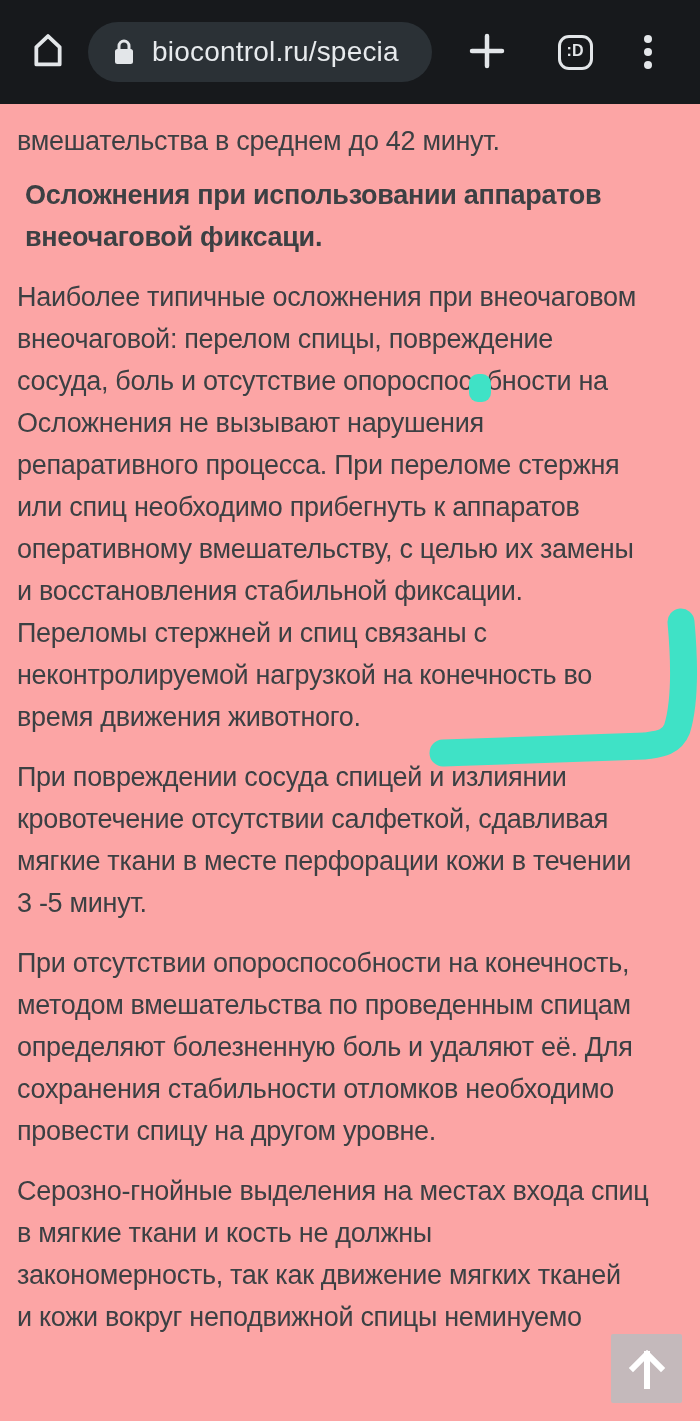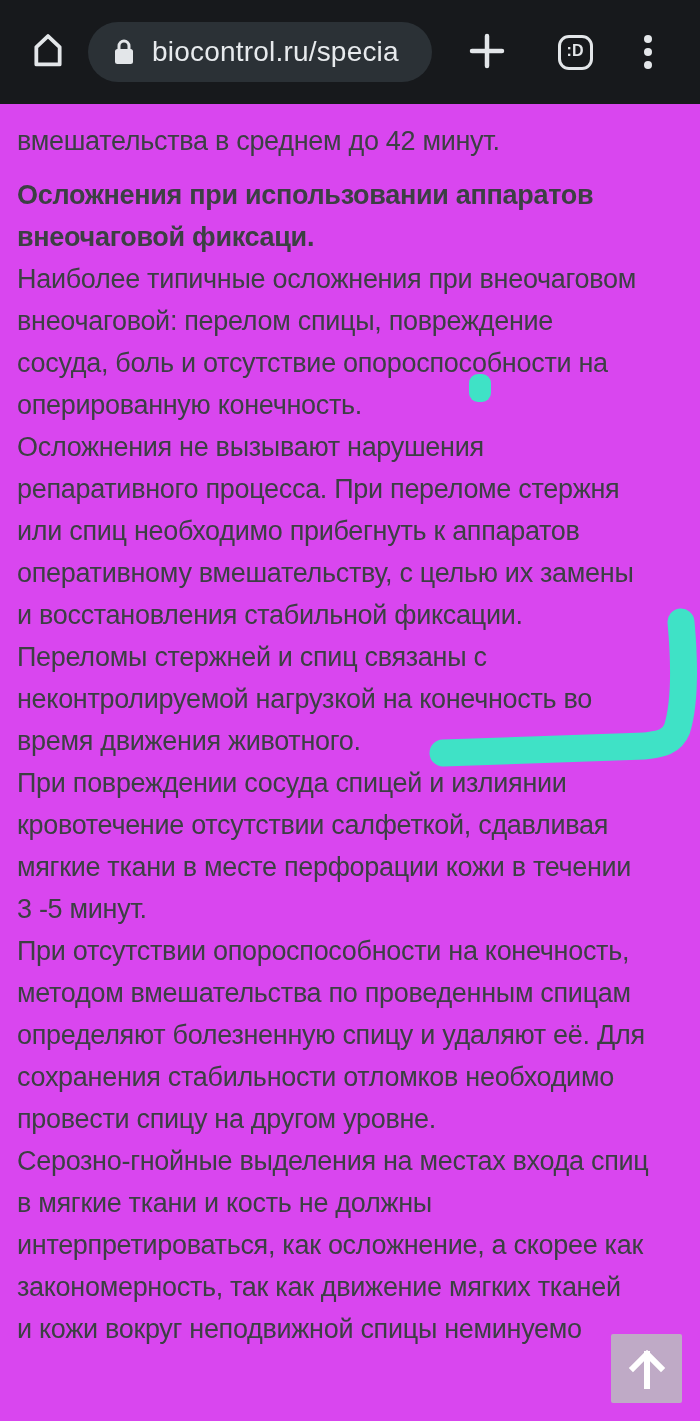--- a/index.html
+++ b/index.html
@@ -2,21 +2,21 @@
 <html><head>
 <meta charset="utf-8">
 <style>
   html,body { margin:0; padding:0; background:#555; }
   * { box-sizing: border-box; }
   .page {
     position: relative;
     width: 700px;
     height: 1421px;
     margin: 0 auto;
-    background: #d946ef;
+    background: #fca5a5;
     overflow: hidden;
     font-family: "Liberation Sans", sans-serif;
   }
 
   
   .toolbar {
     position: absolute;
     left:0; top:0;
     width:700px; height:104px;
     background:#17191c;
@@ -77,23 +77,23 @@
   
   .article {
     position:absolute;
     left:0; top:104px;
     width:700px;
     padding:0 17px;
     color:#3c4043;
     font-size:27px;
     letter-spacing:-0.3px;
   }
-  .block { }
+  .block { margin-top:18px; }
   .block:first-child { margin-top:16px; }
-  .block.heading { margin-top:12px; font-weight:bold; }
+  .block.heading { margin-top:12px; font-weight:bold;margin-left:8px; }
   .line {
     height:42px;
     line-height:42px;
     white-space:nowrap;
   }
 
   
   .annot { position:absolute; pointer-events:none; }
   .annot-square {
     left:469px; top:374px;
@@ -167,47 +167,45 @@
         <div class="line">вмешательства в среднем до 42 минут.</div>
       </div>
       <div class="block heading">
         <div class="line">Осложнения при использовании аппаратов</div>
         <div class="line">внеочаговой фиксаци.</div>
       </div>
       <div class="block paragraph">
         <div class="line">Наиболее типичные осложнения при внеочаговом</div>
         <div class="line">внеочаговой: перелом спицы, повреждение</div>
         <div class="line">сосуда, боль и отсутствие опороспособности на</div>
-        <div class="line">оперированную конечность.</div>
         <div class="line">Осложнения не вызывают нарушения</div>
         <div class="line">репаративного процесса. При переломе стержня</div>
         <div class="line">или спиц необходимо прибегнуть к аппаратов</div>
         <div class="line">оперативному вмешательству, с целью их замены</div>
         <div class="line">и восстановления стабильной фиксации.</div>
         <div class="line">Переломы стержней и спиц связаны с</div>
         <div class="line">неконтролируемой нагрузкой на конечность во</div>
         <div class="line">время движения животного.</div>
       </div>
       <div class="block paragraph">
         <div class="line">При повреждении сосуда спицей и излиянии</div>
         <div class="line">кровотечение отсутствии салфеткой, сдавливая</div>
         <div class="line">мягкие ткани в месте перфорации кожи в течении</div>
         <div class="line">3 -5 минут.</div>
       </div>
       <div class="block paragraph">
         <div class="line">При отсутствии опороспособности на конечность,</div>
         <div class="line">методом вмешательства по проведенным спицам</div>
-        <div class="line">определяют болезненную спицу и удаляют её. Для</div>
+        <div class="line">определяют болезненную боль и удаляют её. Для</div>
         <div class="line">сохранения стабильности отломков необходимо</div>
         <div class="line">провести спицу на другом уровне.</div>
       </div>
       <div class="block paragraph">
         <div class="line">Серозно-гнойные выделения на местах входа спиц</div>
         <div class="line">в мягкие ткани и кость не должны</div>
-        <div class="line">интерпретироваться, как осложнение, а скорее как</div>
         <div class="line">закономерность, так как движение мягких тканей</div>
         <div class="line">и кожи вокруг неподвижной спицы неминуемо</div>
       </div>
     </div>
 
   <div class="annot annot-square" style="background: rgb(63, 226, 198);"></div>
 
   <svg class="annot-stroke-svg" viewBox="400 585 300 195">
     <path d="M 681 622 C 684 655 686 700 677 729 C 671 744 657 744 645 746 L 443 753" fill="none" stroke-width="27" stroke-linecap="round" stroke-linejoin="round" class="annot-path" stroke="#3FE2C6"></path>
   </svg>

